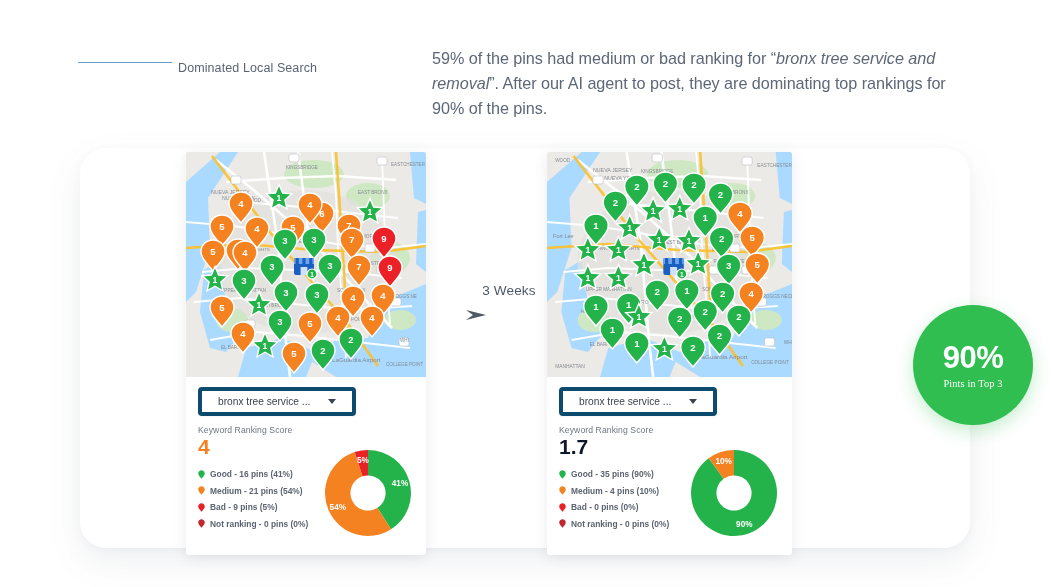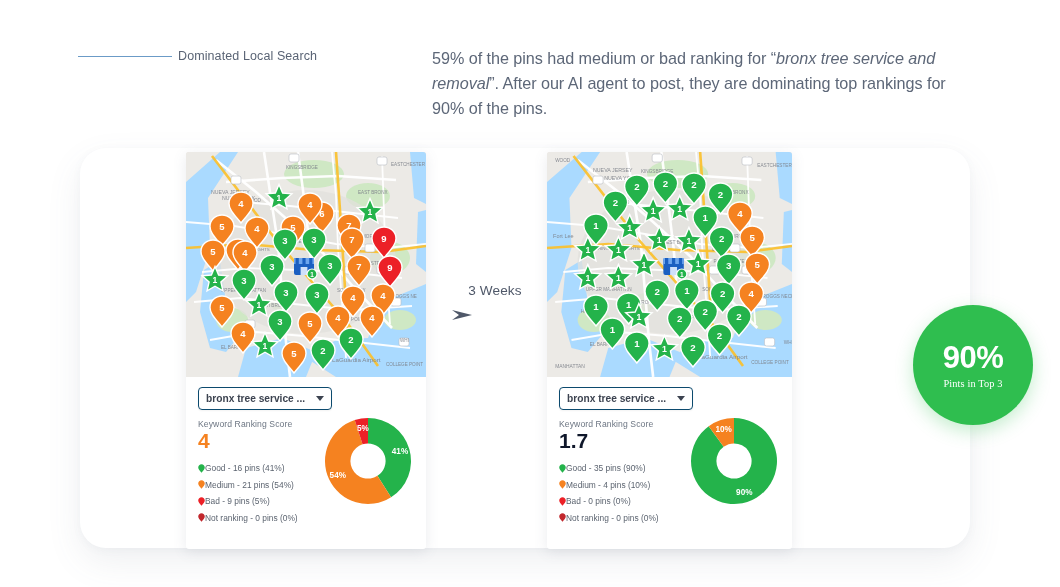--- a/index.html
+++ b/index.html
@@ -14,21 +14,21 @@
   
   .eyebrow{
     position:absolute; left:78px; top:49px;
     display:flex; align-items:center; gap:0;
   }
   .eyebrow-rule{
     width:94px; height:1px; background:#6b9bc7; display:block;
   }
   .eyebrow-label{
     font-size:12.5px; color:#5a6475; letter-spacing:.1px;
-    margin-left:6px; white-space:nowrap;
+    margin-left:6px; white-space:nowrap;margin-top:12px;
   }
 
   .lede{
     position:absolute; left:432px; top:30px; width:520px;
     font-size:16.2px; line-height:25px; color:#5d6778;
     letter-spacing:-.05px;
   }
   .lede em{font-style:italic;}
 
   
@@ -58,49 +58,48 @@
     overflow:hidden;
     background:#e9e6df;
   }
   .map-svg{display:block;width:100%;height:100%;}
 
   .card-body{padding:10px 12px 14px 12px;}
 
   .kw-select{
     display:flex; align-items:center; justify-content:space-between;
     width:118px; height:21px;
-    border:1px solid #0c4a6e; border-radius:4px;
-    background:#fff; padding:0 7px;
+    border:4px solid #0c4a6e; border-radius:4px;
+    background:#fff; padding:0 16px;
     font-size:10.2px; color:#3c4350;
     box-shadow:0 1px 2px rgba(0,0,0,.05);
-    font-weight:bold;
   }
   .caret{
     width:0;height:0;border-left:4px solid transparent;border-right:4px solid transparent;
     border-top:5px solid #3c4350; margin-left:6px;
   }
 
-  .metrics{display:flex; align-items:flex-start; justify-content:space-between; margin-top:9px;}
+  .metrics{display:flex; align-items:flex-end; justify-content:space-between; margin-top:9px;}
   .metrics-left{flex:0 0 auto;}
   .krs-label{font-size:8.6px;color:#6d7683;letter-spacing:.1px;}
   .krs-value{font-size:21px;font-weight:bold;line-height:1.05;margin-top:1px;}
   .krs-bad{color:#f58220;}
   .krs-good{color:#0f172a;}
 
   .legend{margin-top:11px;}
-  .legend-row{display:flex;align-items:center;margin-bottom:6.5px;}
+  .legend-row{display:flex;align-items:center;gap:5px;margin-bottom:6.5px;font-weight:bold;}
   .legend-row:last-child{margin-bottom:12px;}
   .legend-pin{width:7px;height:9px;flex:0 0 auto;}
   .legend-text{font-size:8.4px;color:#5c6470;white-space:nowrap;}
 
   .donut-wrap{flex:0 0 auto;margin-top:-2px;margin-right:2px;}
 
   
   .mid{
-    position:absolute; left:450px; top:283px;
+    position:absolute; left:464px; top:283px;
     width:90px; text-align:center;
   }
   .mid-label{font-size:13.6px;color:#4f5869;letter-spacing:.1px;}
   .mid-arrow{margin-top:9px;display:block;}
 
   
   .badge{
     position:absolute; left:913px; top:305px;
     width:120px; height:120px; border-radius:50%;
     background:#2fbe4f;

